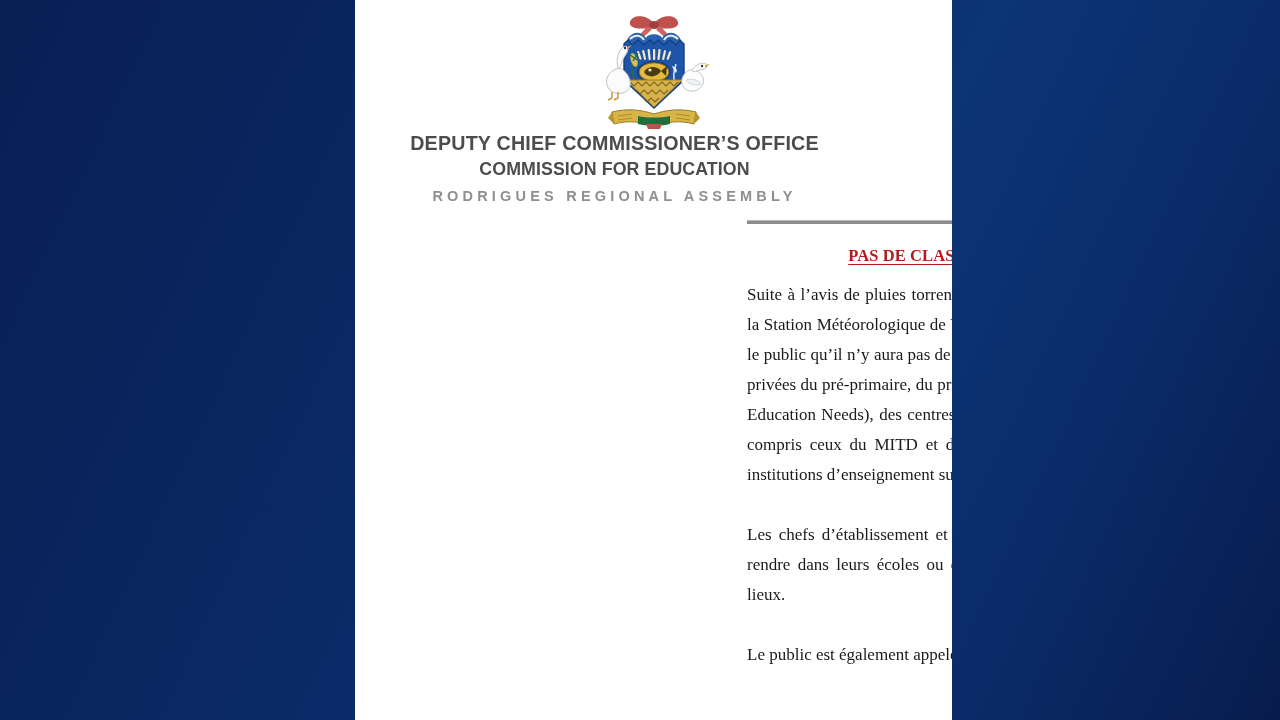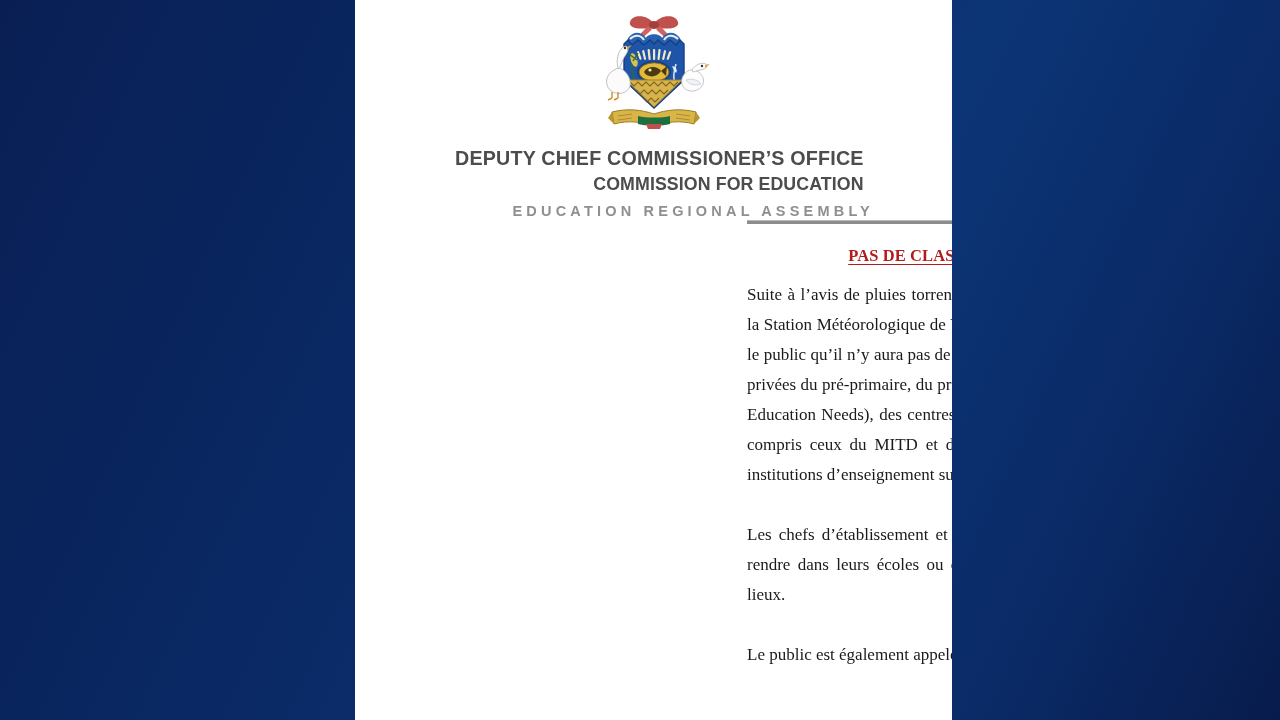--- a/index.html
+++ b/index.html
@@ -46,23 +46,23 @@
     justify-content: center;
   }
   #emblem {
     display: block;
   }
 
   
   #header-block {
     position: absolute;
     left: 0;
-    top: 146px;
+    top: 131px;
     width: 519px;
-    text-align: right;
+    text-align: center;
   }
   .hdr-line1 {
     font-family: "Liberation Sans", sans-serif;
     font-weight: bold;
     font-size: 20.5px;
     letter-spacing: 0.2px;
     color: #4c4c4c;
     line-height: 24px;
     white-space: nowrap;
     transform: scaleX(0.96);
@@ -222,21 +222,21 @@
           <g stroke="#7a611a" stroke-width="0.7" opacity="0.7">
             <path d="M30 108 L44 106 M30 112 L44 110 M88 106 L102 108 M88 110 L102 112"></path>
           </g>
         </g>
       </svg>
     </div>
 
     <div id="header-block">
       <div class="hdr-line1">DEPUTY CHIEF COMMISSIONER’S OFFICE</div>
       <div class="hdr-line2">COMMISSION FOR EDUCATION</div>
-      <div class="hdr-sub">EDUCATION REGIONAL ASSEMBLY</div>
+      <div class="hdr-sub">RODRIGUES REGIONAL ASSEMBLY</div>
     </div>
     <div id="hdr-rule"></div>
 
     <div id="doc-body">
       <div id="notice-title">PAS DE CLASSE CE LUNDI 16 MARS 2026</div>
       <p class="para">Suite à l’avis de pluies torrentielles émis pour Rodrigues cet après-midi par la Station Météorologique de Vacoas, la Commission de l’Éducation informe le public qu’il n’y aura pas de classes dans toutes les institutions publiques et privées du pré-primaire, du primaire, du secondaire, des écoles SEN (Special Education Needs), des centres d’enseignement technique et professionnel, y compris ceux du MITD et de Polytechnics Mauritius, ainsi que dans les institutions d’enseignement supérieur, demain, lundi 16 mars 2026.</p>
       <p class="para">Les chefs d’établissement et le personnel non enseignant sont priés de se rendre dans leurs écoles ou centres respectifs afin d’effectuer un état des lieux.</p>
       <p class="para">Le public est également appelé à faire preuve de vigilance.</p>
     </div>
 

